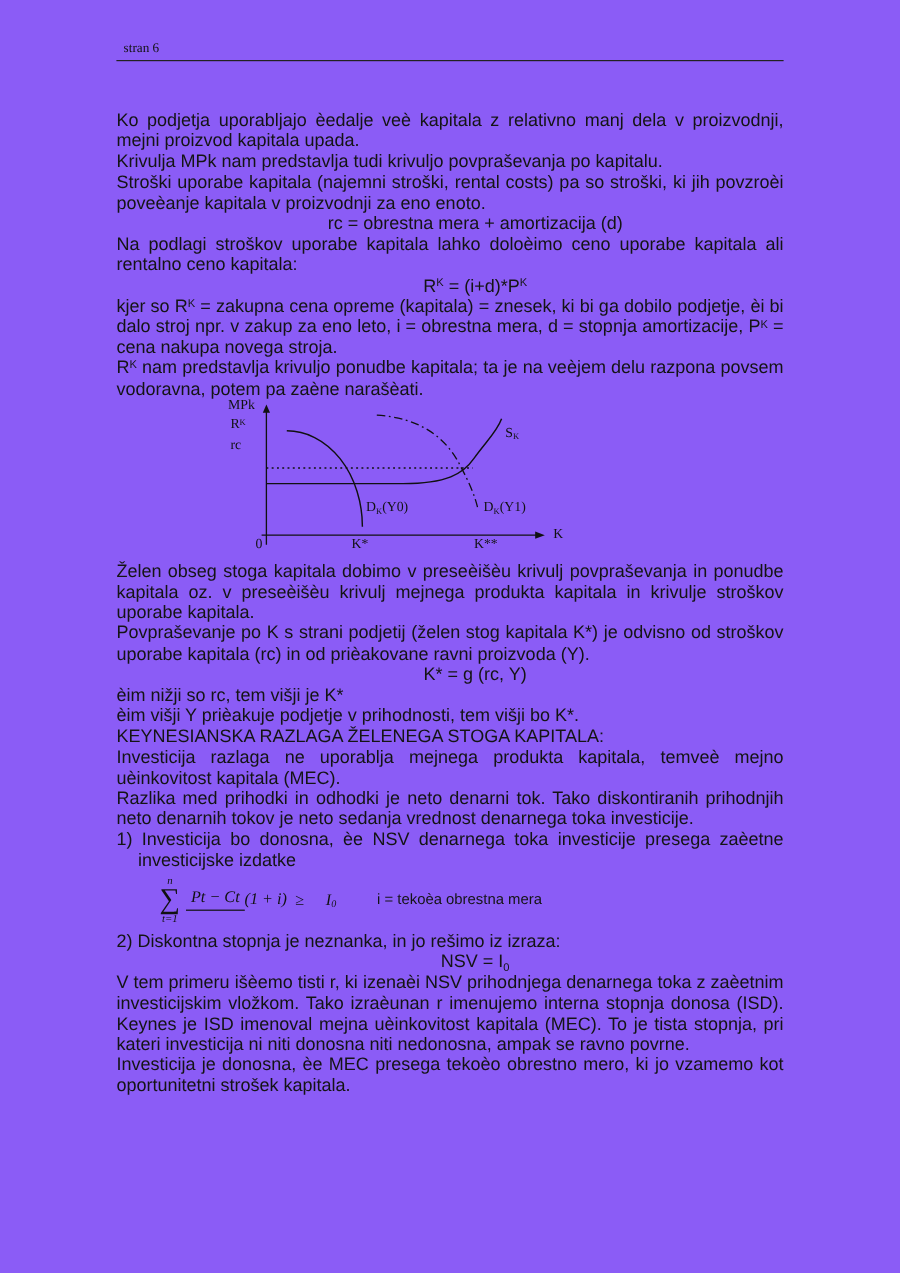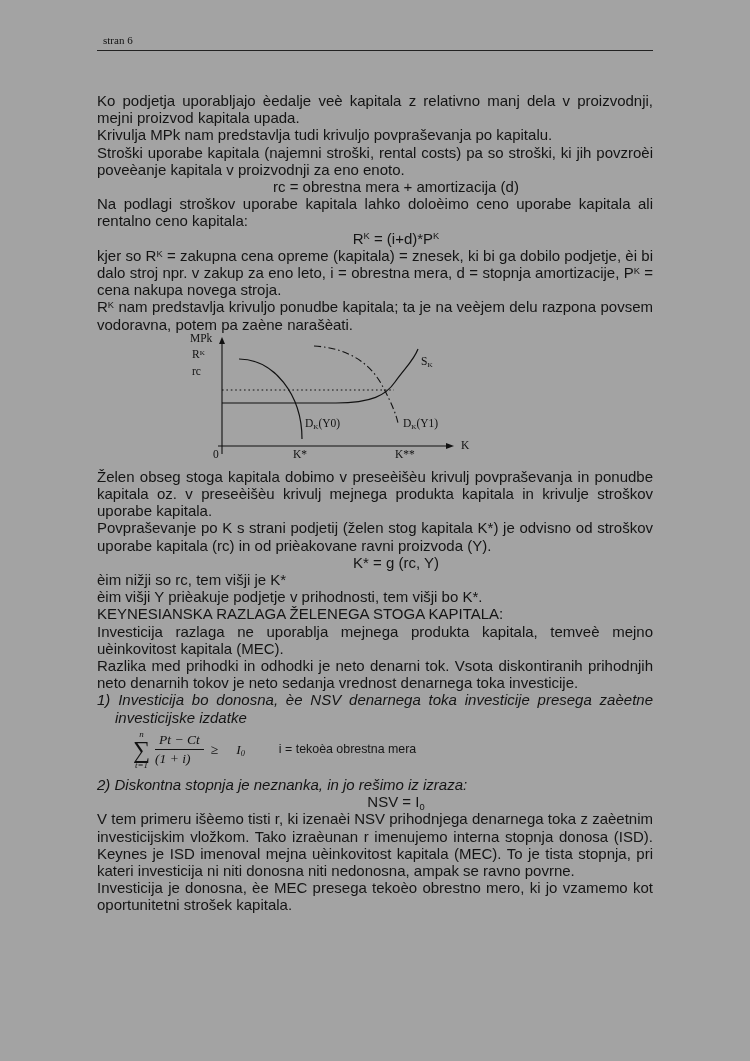--- a/index.html
+++ b/index.html
@@ -1,37 +1,37 @@
 <!DOCTYPE html>
 <html><head>
 <meta charset="utf-8">
 <style>
   html,body{margin:0;padding:0;background:#ffffff;}
-  .page{position:relative;width:750px;height:1061px;background:#a3a3a3;overflow:hidden;
+  .page{position:relative;width:750px;height:1061px;background:#8b5cf6;overflow:hidden;
         font-family:"Liberation Sans",sans-serif;color:#111;}
   .pageheader{position:absolute;left:97px;top:34px;width:556px;border-bottom:1px solid #222;
               padding-bottom:3px;font:11px/1.2 "Liberation Serif",serif;color:#111;}
   .pageheader span{padding-left:6px;}
   .content{position:absolute;left:97px;top:92px;width:556px;}
   .para{margin:0;font-size:15px;line-height:17.2px;text-align:justify;color:#141414;}
   .para.tab{padding-left:42px;text-align:center;}
-  .para.list{padding-left:18px;text-indent:-18px;font-style:italic;}
+  .para.list{padding-left:18px;text-indent:-18px;}
   .para sup,.flabel sup{font-size:0.62em;line-height:0;position:relative;top:-0.45em;vertical-align:baseline;}
   .para sub,.flabel sub,.rhs sub{font-size:0.62em;line-height:0;position:relative;top:0.3em;vertical-align:baseline;}
   
   .figure{position:relative;width:300px;height:126px;margin:3px 0 6px 87px;}
   .figure svg{position:absolute;left:0;top:0;}
   .flabel{position:absolute;font:11.5px/1.2 "Liberation Serif",serif;color:#111;white-space:nowrap;}
   
   .formula-row{display:flex;align-items:center;margin:3px 0 5px 36px;height:42px;
                font-family:"Liberation Serif",serif;color:#111;}
   .sum{display:inline-flex;flex-direction:column;align-items:center;line-height:1;}
   .sum-top,.sum-bot{font:italic 9px/1 "Liberation Serif",serif;}
   .sigma{font:24px/22px "Liberation Serif",serif;}
-  .frac{display:inline-flex;flex-direction:column;margin-left:5px;
+  .frac{display:inline-flex;flex-direction:row;text-align:center;margin-left:5px;
         font:italic 13.5px/1.25 "Liberation Serif",serif;}
   .num{border-bottom:1px solid #111;padding:0 4px 1px;}
   .den{padding-top:1px;}
   .rel{margin-left:7px;font:13.5px "Liberation Serif",serif;}
   .rhs{margin-left:18px;font:italic 13.5px "Liberation Serif",serif;}
   .fnote{margin-left:34px;font:12.4px/17.2px "Liberation Sans",sans-serif;font-style:normal;color:#141414;}
 </style>
 </head>
 <body>
 
@@ -78,21 +78,21 @@
     </div>
 
     <div>
         <p class="para body">Želen obseg stoga kapitala dobimo v preseèišèu krivulj povpraševanja in ponudbe kapitala oz. v preseèišèu krivulj mejnega produkta kapitala in krivulje stroškov uporabe kapitala.</p>
         <p class="para body">Povpraševanje po K s strani podjetij (želen stog kapitala K*) je odvisno od stroškov uporabe kapitala (rc) in od prièakovane ravni proizvoda (Y).</p>
         <p class="para tab">K* = g (rc, Y)</p>
         <p class="para body">èim nižji so rc, tem višji je K*</p>
         <p class="para body">èim višji Y prièakuje podjetje v prihodnosti, tem višji bo K*.</p>
         <p class="para body">KEYNESIANSKA RAZLAGA ŽELENEGA STOGA KAPITALA:</p>
         <p class="para body">Investicija razlaga ne uporablja mejnega produkta kapitala, temveè mejno uèinkovitost kapitala (MEC).</p>
-        <p class="para body">Razlika med prihodki in odhodki je neto denarni tok. Vsota diskontiranih prihodnjih neto denarnih tokov je neto sedanja vrednost denarnega toka investicije.</p>
+        <p class="para body">Razlika med prihodki in odhodki je neto denarni tok. Tako diskontiranih prihodnjih neto denarnih tokov je neto sedanja vrednost denarnega toka investicije.</p>
         <p class="para list">1) Investicija bo donosna, èe NSV denarnega toka investicije presega zaèetne investicijske izdatke</p>
       </div>
 
     <div class="formula-row">
       <div class="sum">
         <span class="sum-top">n</span>
         <span class="sigma">∑</span>
         <span class="sum-bot">t=1</span>
       </div>
       <div class="frac">

